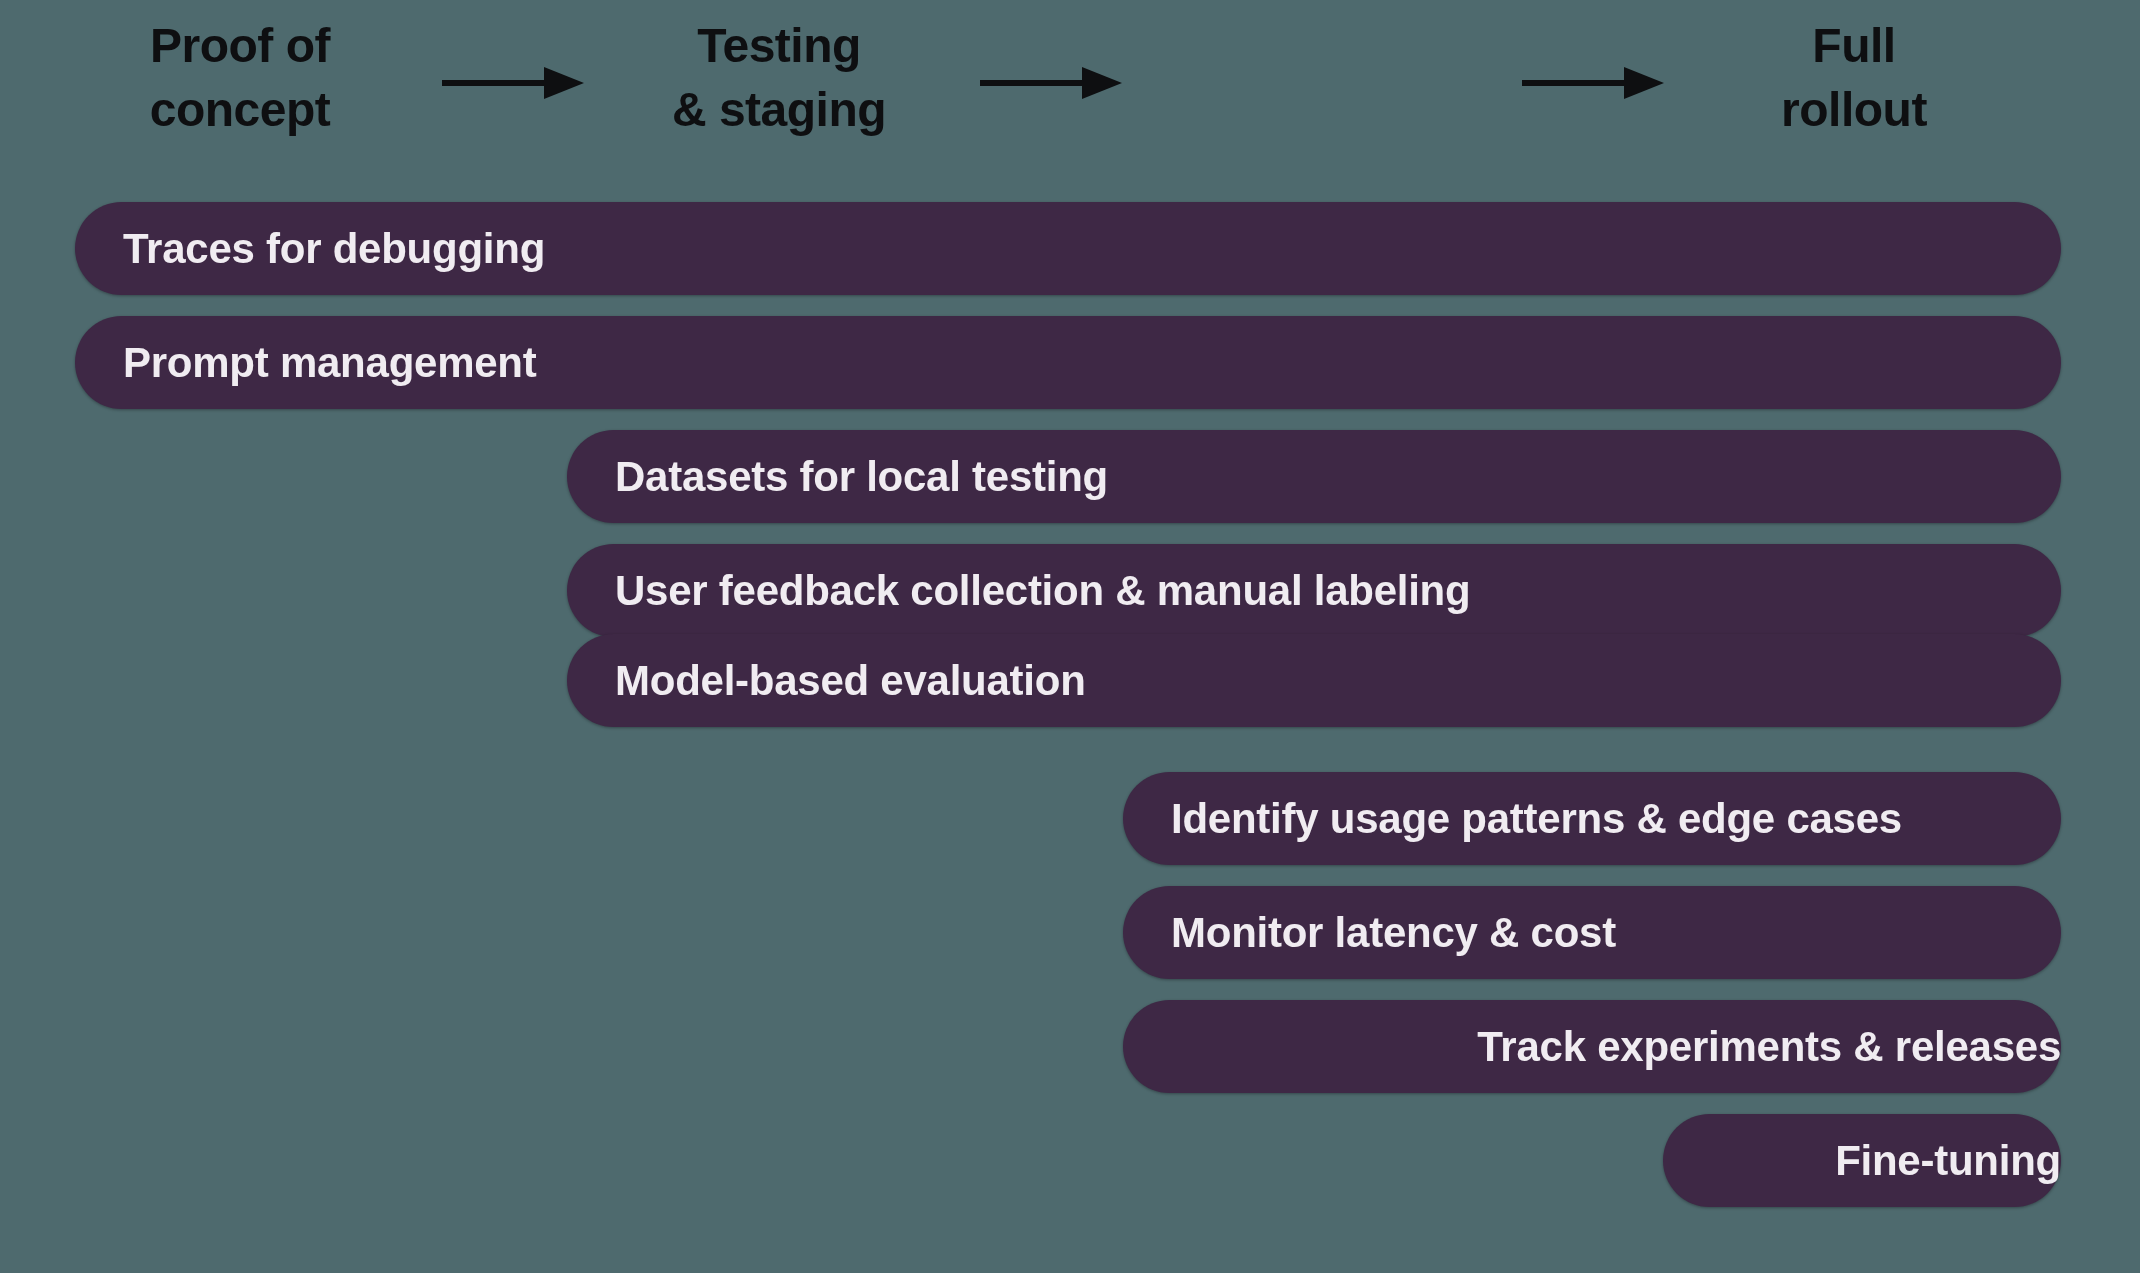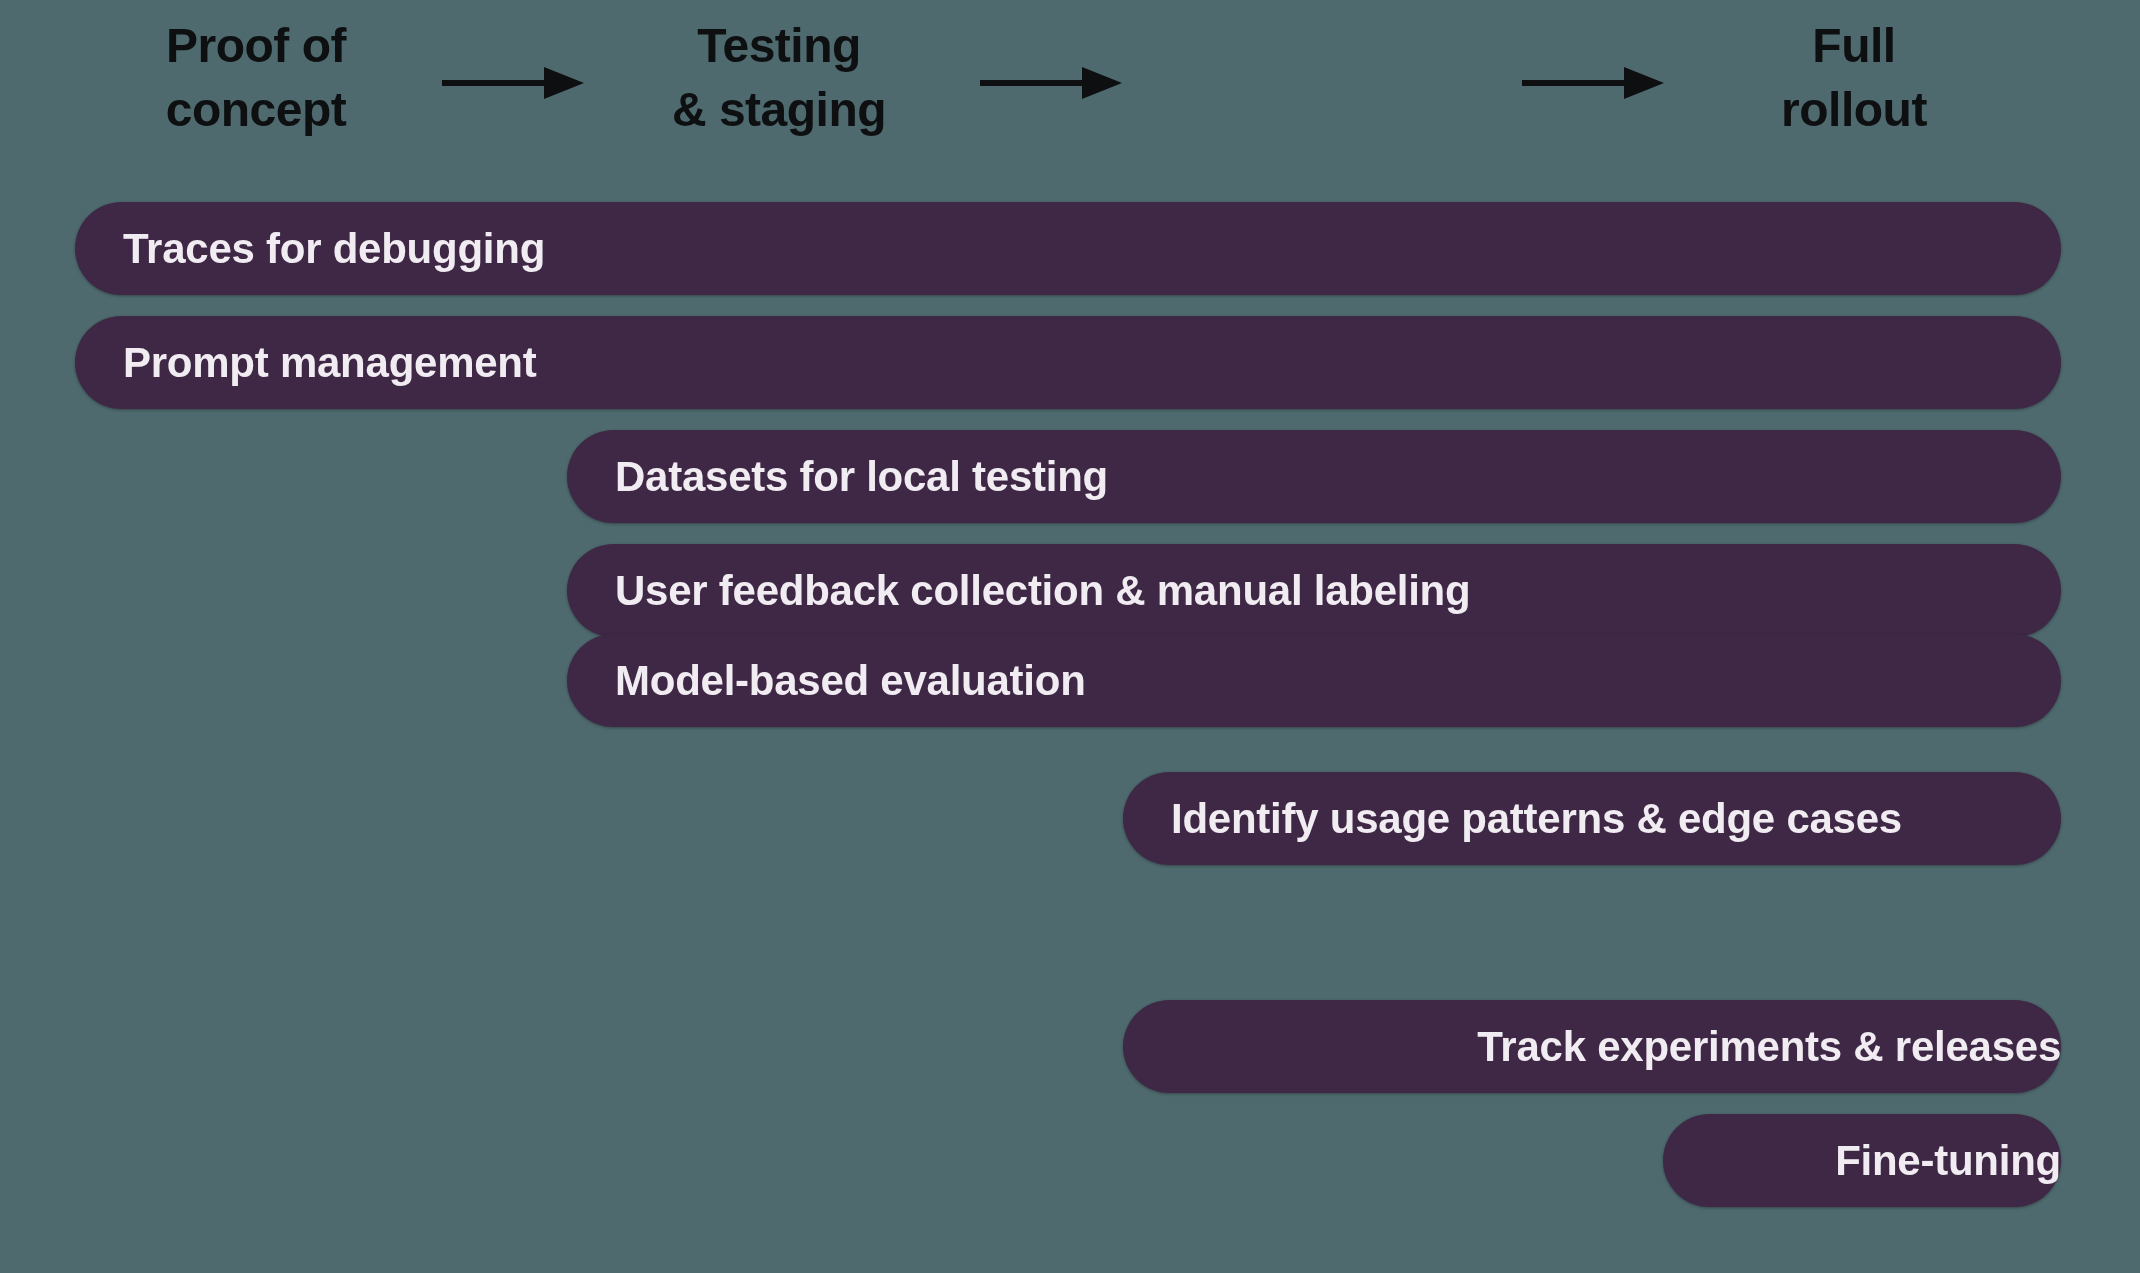--- a/index.html
+++ b/index.html
@@ -50,21 +50,21 @@
   }
   .bar.left   { justify-content: flex-start; padding-left: 48px; box-sizing: border-box; }
   .bar.center { justify-content: flex-end; }
   .bar-label { white-space: nowrap; }
 </style>
 </head>
 <body>
 
 <div class="canvas">
 
-  <div class="stage" style="left:256px">Proof of
+  <div class="stage" style="left:240px">Proof of
 concept</div>
   <div class="stage" style="left:779px">Testing
 &amp; staging</div>
   <div class="stage" style="left:1854px">Full
 rollout</div>
 
   <svg class="arrow" style="left:442px" viewBox="0 0 142 40" aria-hidden="true">
     <line x1="0" y1="20" x2="106" y2="20" stroke="#0e0f11" stroke-width="6"></line>
     <polygon points="102,4 142,20 102,36" fill="#0e0f11"></polygon>
   </svg>
@@ -88,20 +88,23 @@
   </div>
   <div class="bar left" style="left:567px;  top:430px;  width:1494px;">
     <span class="bar-label">Datasets for local testing</span>
   </div>
   <div class="bar left" style="left:567px;  top:634px;  width:1494px;">
     <span class="bar-label">Model-based evaluation</span>
   </div>
   <div class="bar left" style="left:1123px; top:772px;  width:938px;">
     <span class="bar-label">Identify usage patterns &amp; edge cases</span>
   </div>
+  <div class="bar left" style="left:1123px; top:886px;  width:938px;">
+    <span class="bar-label">Monitor latency &amp; cost</span>
+  </div>
   <div class="bar left" style="left:1123px; top:1000px; width:938px;justify-content:flex-end;">
     <span class="bar-label">Track experiments &amp; releases</span>
   </div>
   <div class="bar center" style="left:1663px; top:1114px; width:398px;">
     <span class="bar-label">Fine-tuning</span>
   </div>
 
 </div>
 
 </body></html>

